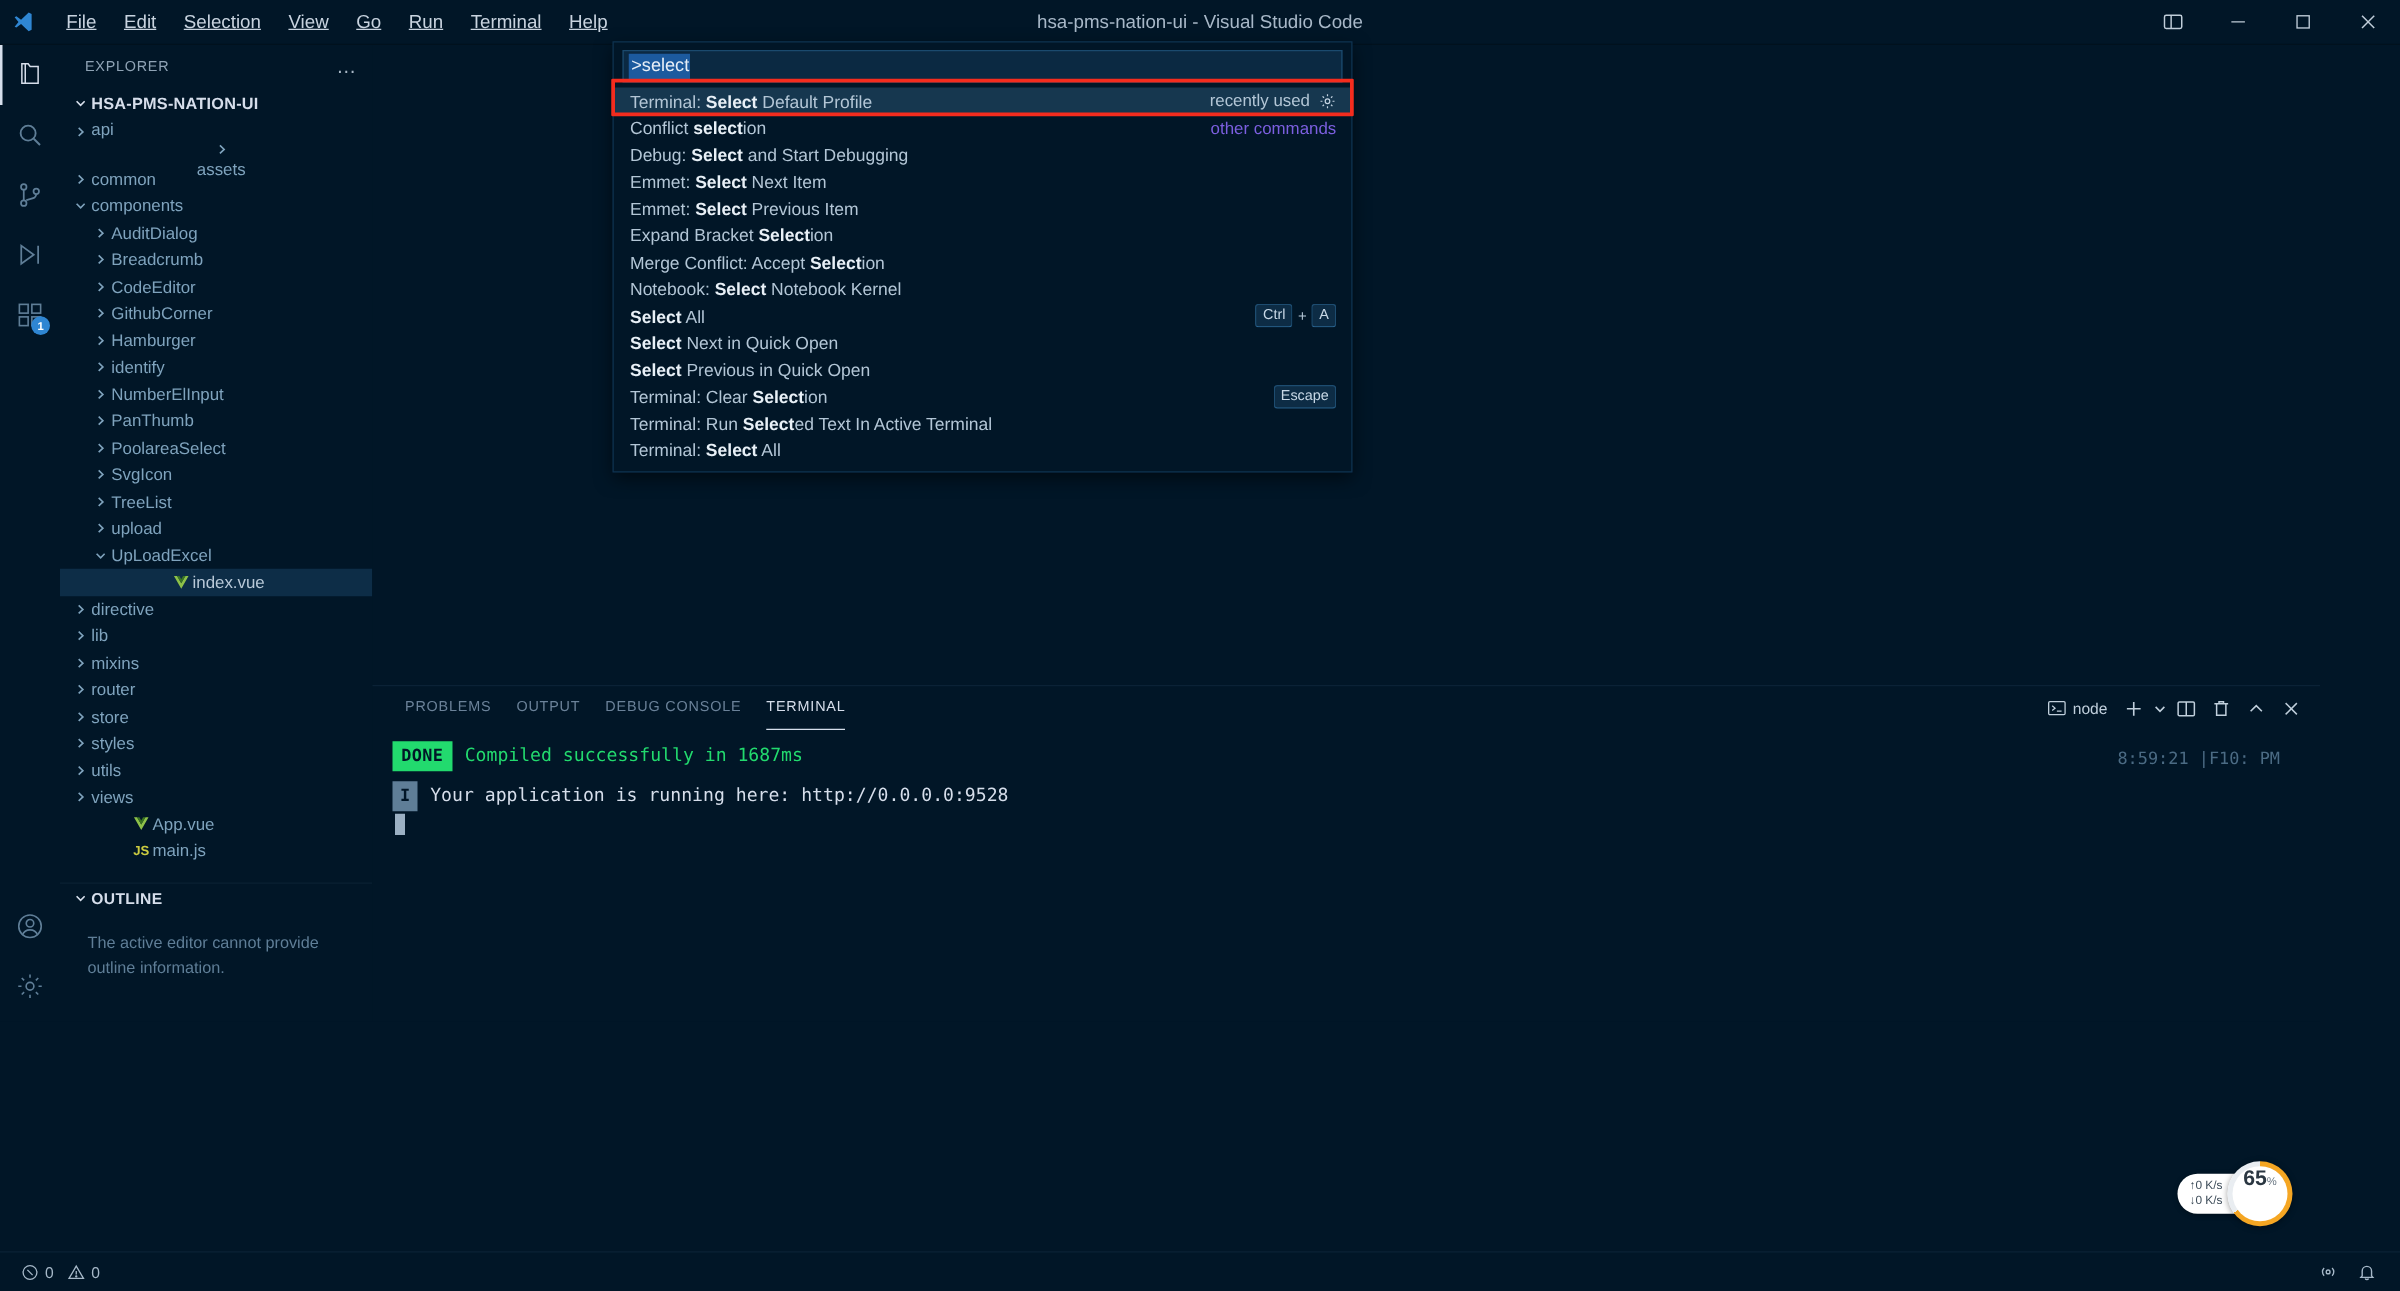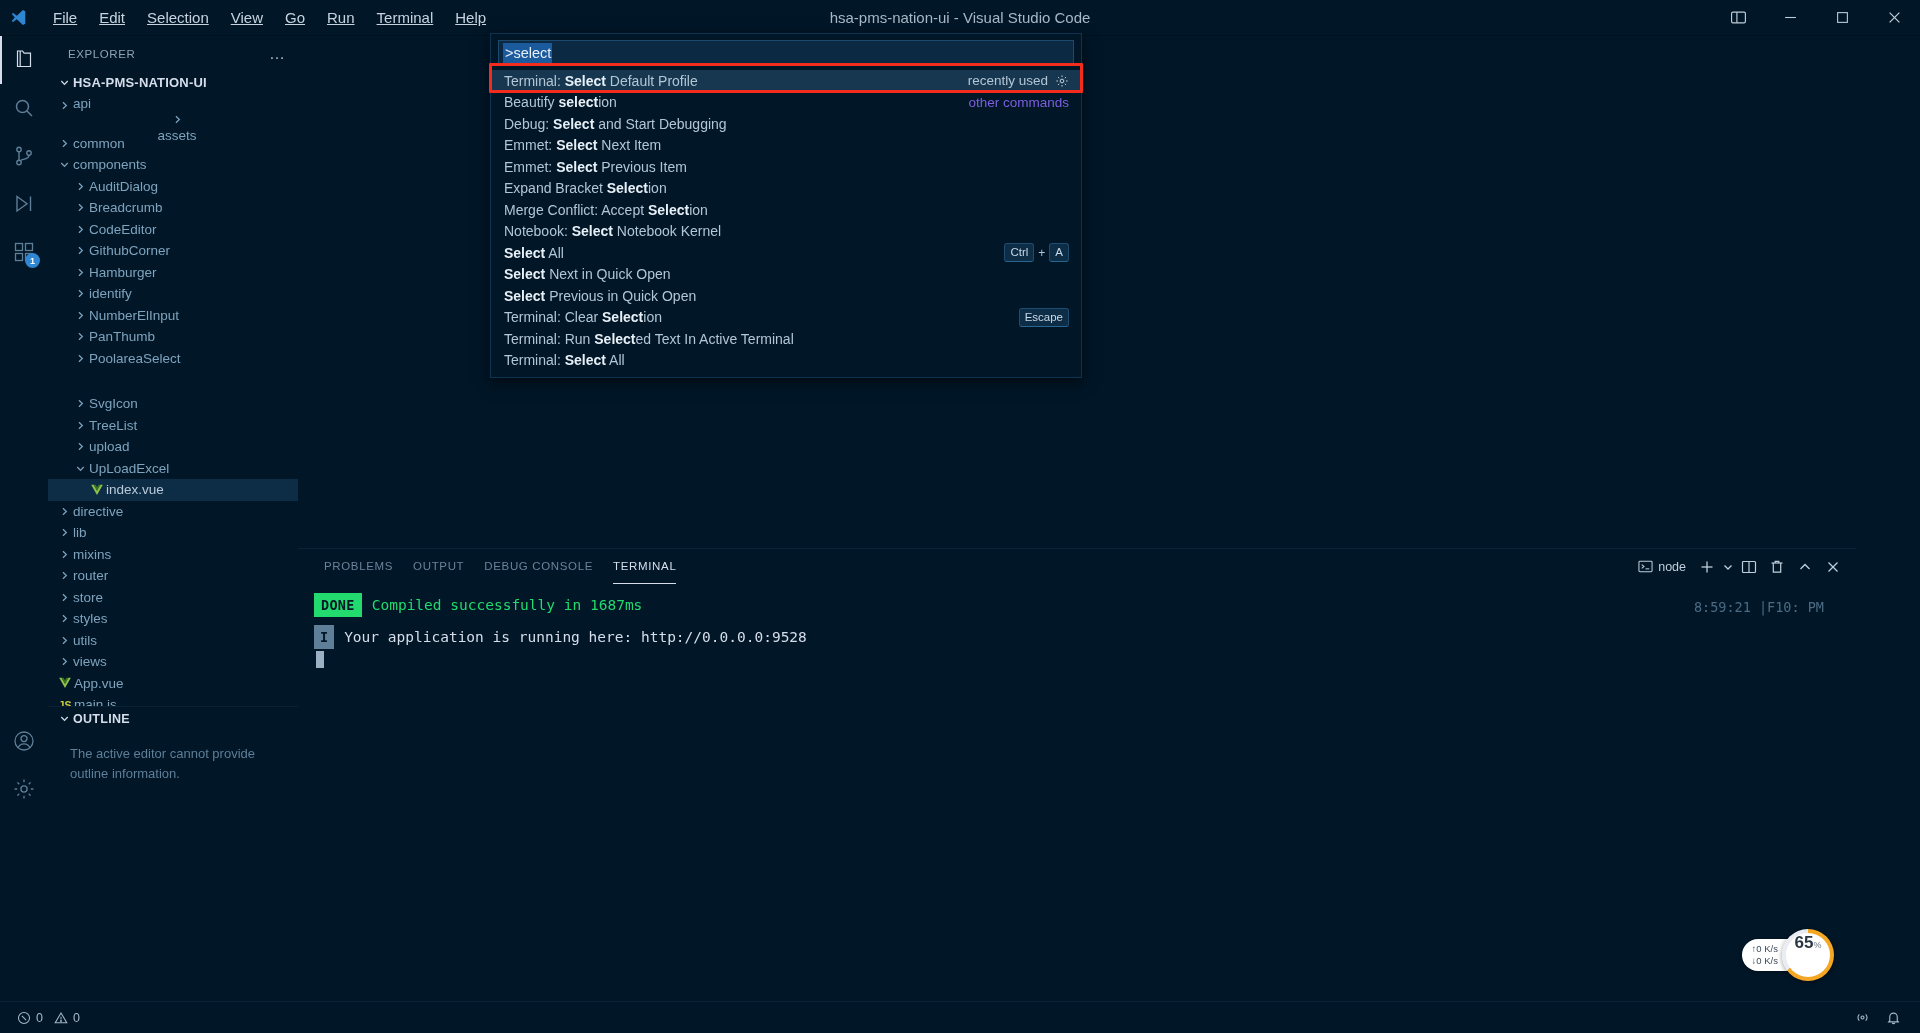--- a/index.html
+++ b/index.html
@@ -78,21 +78,21 @@
   }
   .tree-scroll { height: 612px; overflow: hidden; position: relative; }
   .tree-row {
     display: flex; align-items: center; height: 21.5px;
     color: #7fa3bd; font-size: 13.5px; white-space: nowrap; cursor: pointer;
   }
   .tree-row.selected { background: #0d2d47; }
   .tree-row.selected .tree-label { color: #b9c9d8; }
   .chev { width: 17px; display: inline-flex; align-items: center; justify-content: center; flex: 0 0 17px; }
   .tree-label { color: #7fa3bd; }
-  .file-icon { width: 18px; display: inline-flex; justify-content: center; flex: 0 0 18px; }
+  .file-icon { width: 18px; display: inline-flex; justify-content: center; flex: 0 0 18px; margin-left: 48px; }
   .outline-header {
     display: flex; align-items: center; height: 24px; padding-left: 8px;
     color: #d6deeb; font-size: 12.5px; font-weight: bold; letter-spacing: 0.3px;
     border-top: 1px solid #0a2033;
   }
   .outline-body {
     padding: 14px 22px 0 22px; color: #5f7e97; font-size: 13px; line-height: 20px;
   }
 
   
@@ -451,21 +451,21 @@
           <span class="tree-label">PanThumb</span>
         </div>
         <div class="tree-row" style="padding-left: 24px;">
           <span class="chev">
             <svg width="11" height="11" viewBox="0 0 12 12" fill="none" stroke="#7fa3bd" stroke-width="1.4">
               <polyline points="4.3,2.5 8,6 4.3,9.5"></polyline>
             </svg>
           </span>
           <span class="tree-label">PoolareaSelect</span>
         </div>
-        <div class="tree-row" style="padding-left: 24px; margin-top: 24px;">
+        <div class="tree-row" style="padding-left: 24px;">
           <span class="chev">
             <svg width="11" height="11" viewBox="0 0 12 12" fill="none" stroke="#7fa3bd" stroke-width="1.4">
               <polyline points="4.3,2.5 8,6 4.3,9.5"></polyline>
             </svg>
           </span>
           <span class="tree-label">SvgIcon</span>
         </div>
         <div class="tree-row" style="padding-left: 24px;">
           <span class="chev">
             <svg width="11" height="11" viewBox="0 0 12 12" fill="none" stroke="#7fa3bd" stroke-width="1.4">
@@ -605,21 +605,21 @@
             <span class="pal-note">recently used</span>
             <span class="gear-ico">
               <svg width="14" height="14" viewBox="0 0 16 16" fill="none" stroke="currentColor" stroke-width="1.1">
                 <circle cx="8" cy="8" r="2.1"></circle>
                 <path d="M8 1.6v1.8M8 12.6v1.8M1.6 8h1.8M12.6 8h1.8M3.5 3.5l1.3 1.3M11.2 11.2l1.3 1.3M12.5 3.5l-1.3 1.3M4.8 11.2l-1.3 1.3"></path>
               </svg>
             </span>
           </span>
         </div>
         <div class="pal-row">
-          <span class="lbl"><span>Beautify </span><b>select</b><span>ion</span></span>
+          <span class="lbl"><span>Conflict </span><b>select</b><span>ion</span></span>
           <span class="pal-right">
             <span class="pal-note other">other commands</span>
           </span>
         </div>
         <div class="pal-row">
           <span class="lbl"><span>Debug: </span><b>Select</b><span> and Start Debugging</span></span>
         </div>
         <div class="pal-row">
           <span class="lbl"><span>Emmet: </span><b>Select</b><span> Next Item</span></span>
         </div>

